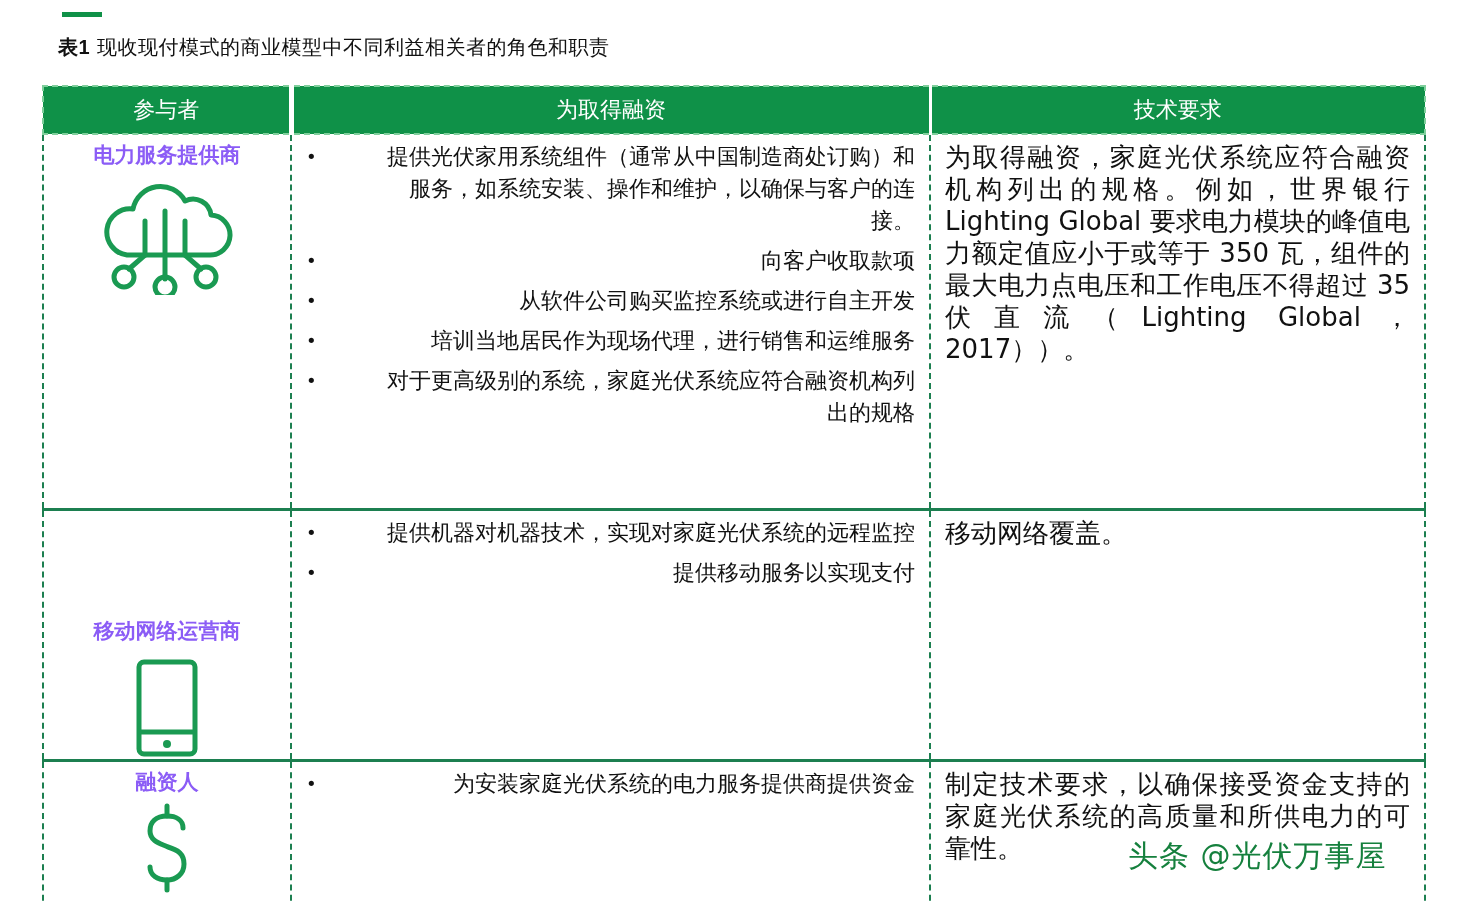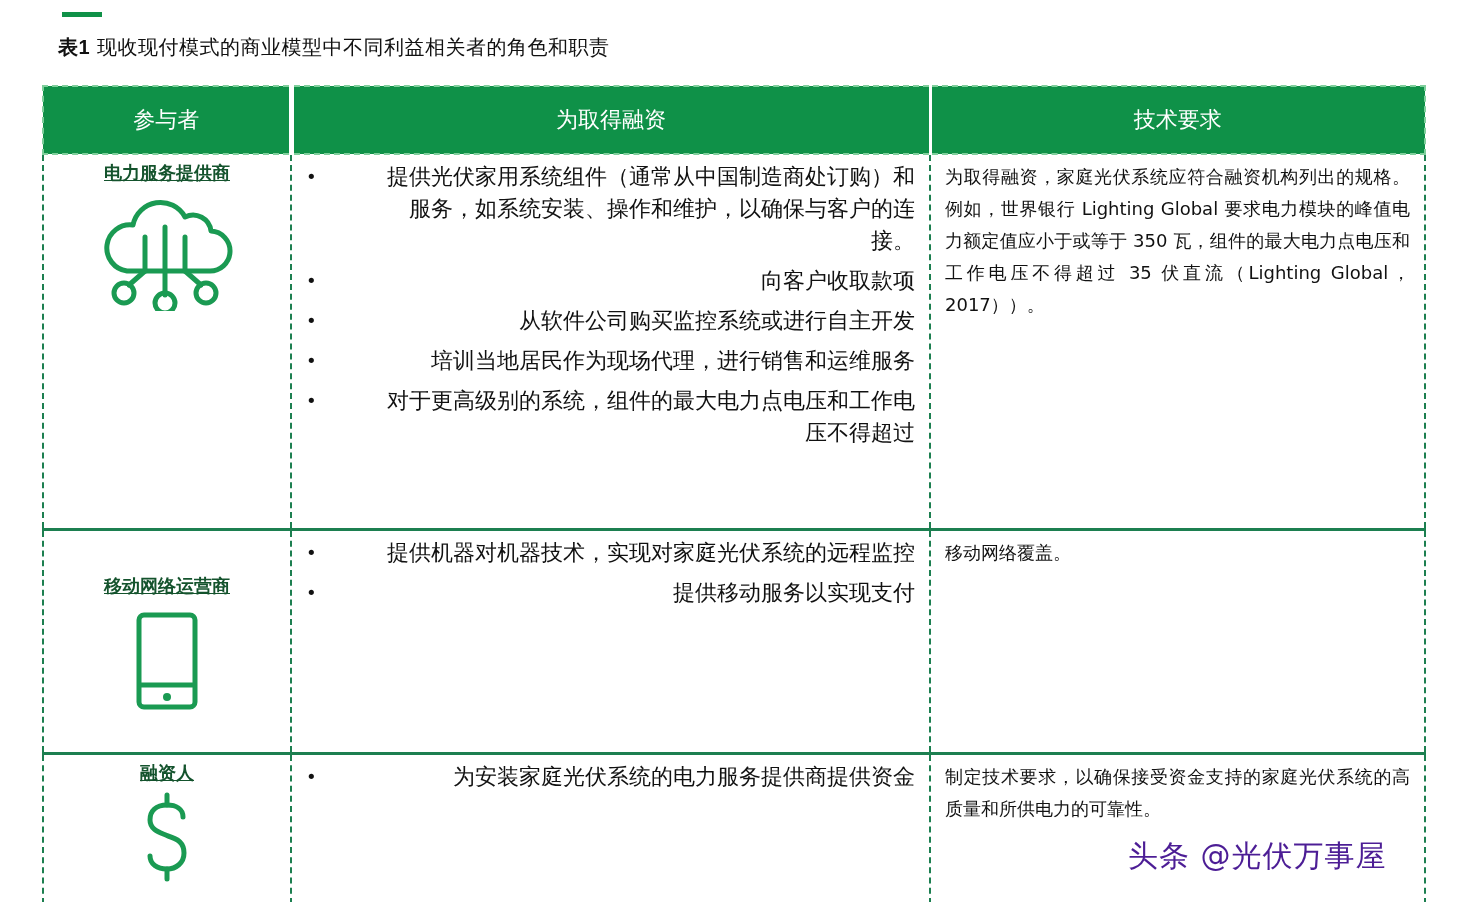--- a/index.html
+++ b/index.html
@@ -2,37 +2,37 @@
 <html><head>
 <meta charset="utf-8">
 <style>
   html, body { margin:0; padding:0; background:#ffffff; }
   body { width:1458px; height:902px; position:relative; overflow:hidden;
          font-family:"DejaVu Sans","Liberation Sans",sans-serif; color:#111; }
   .accent-bar { position:absolute; left:62px; top:12px; width:40px; height:5px; background:#0f9148; }
   .title { position:absolute; left:58px; top:34px; font-size:20px; letter-spacing:0.5px; color:#111; }
   .title .num { font-family:"Liberation Sans",sans-serif; font-weight:bold; }
   table.main { position:absolute; left:42px; top:85px; width:1382px; border-collapse:collapse; table-layout:fixed; }
-  table.main th { background:#0f9148; color:#fff; font-weight:normal; font-size:22px; height:46px; padding:10px;
+  table.main th { background:#0f9148; color:#fff; font-weight:normal; font-size:22px; height:46px; padding:0;
                   border-top:2px dashed #7fcf9c; border-bottom:2px dashed #7fcf9c; }
   table.main th.c1 { border-left:2px dashed #7fcf9c; border-right:5px solid #fff; }
   table.main th.c2 { border-right:3px solid #fff; }
   table.main th.c3 { border-right:2px dashed #7fcf9c; }
   table.main td { vertical-align:top; padding:0; border-bottom:3px solid #1c7f50; }
   table.main td.c1 { border-left:2px dashed #1c7f50; border-right:2px dashed #1c7f50; text-align:center; }
   table.main td.c2 { border-right:2px dashed #1c7f50; }
   table.main td.c3 { border-right:2px dashed #1c7f50; }
   tr.last td { border-bottom:4px solid #1c7f50; }
-  .stake-name { font-size:18px; font-weight:bold; color:#14532d; margin-top:6px;text-decoration:underline; }
+  .stake-name { font-size:21px; font-weight:bold; color:#8b5cf6; margin-top:6px; }
   ul.bullets { list-style:none; margin:6px 0 0 0; padding:0;text-align:right; }
   ul.bullets li { position:relative; padding-left:82px; padding-right:14px; font-size:22px; line-height:32px; margin-bottom:8px; }
   ul.bullets li::before { content:"•"; position:absolute; left:14px; top:0; font-size:18px; }
-  .req { font-size:18px; line-height:32px; padding:6px 14px 0 14px; text-align:justify; }
+  .req { font-size:26px; line-height:32px; padding:6px 14px 0 14px; text-align:justify; }
   .icon { display:block; margin:0 auto; }
-  .watermark { position:absolute; left:1128px; top:836px; font-size:30px; color:#4c1d95; letter-spacing:1px;
+  .watermark { position:absolute; left:1128px; top:836px; font-size:30px; color:#15803d; letter-spacing:1px;
                text-shadow:1px 1px 0 #fff, -1px -1px 0 #fff; }
 </style>
 </head>
 <body>
 
 <div class="accent-bar"></div>
 <div class="title">
   <span class="num">表</span><span class="num">1</span>
   <span>现收现付模式的商业模型中不同利益相关者的角色和职责</span>
 </div>
@@ -68,31 +68,31 @@
             <circle cx="109" cy="94" r="10"></circle>
           </g>
         </svg>
       </td>
       <td class="c2">
         <ul class="bullets">
           <li>提供光伏家用系统组件（通常从中国制造商处订购）和服务，如系统安装、操作和维护，以确保与客户的连接。</li>
           <li>向客户收取款项</li>
           <li>从软件公司购买监控系统或进行自主开发</li>
           <li>培训当地居民作为现场代理，进行销售和运维服务</li>
-          <li>对于更高级别的系统，组件的最大电力点电压和工作电压不得超过</li>
+          <li>对于更高级别的系统，家庭光伏系统应符合融资机构列出的规格</li>
         </ul>
       </td>
       <td class="c3">
         <div class="req">为取得融资，家庭光伏系统应符合融资机构列出的规格。例如，世界银行 Lighting Global 要求电力模块的峰值电力额定值应小于或等于 350 瓦，组件的最大电力点电压和工作电压不得超过 35 伏直流（Lighting Global，2017））。</div>
       </td>
     </tr>
 
     <tr style="height:224px">
       <td class="c1">
-        <div class="stake-name" style="margin-top:43px">移动网络运营商</div>
+        <div class="stake-name" style="margin-top:106px">移动网络运营商</div>
         <svg class="icon" width="64" height="100" viewBox="0 0 64 100" style="margin-top:14px">
           <g fill="none" stroke="#1a9a52" stroke-width="5">
             <rect x="4" y="3" width="56" height="92" rx="5"></rect>
             <line x1="4" y1="73" x2="60" y2="73"></line>
           </g>
           <circle cx="32" cy="85" r="4" fill="#1a9a52"></circle>
         </svg>
       </td>
       <td class="c2">
         <ul class="bullets">

